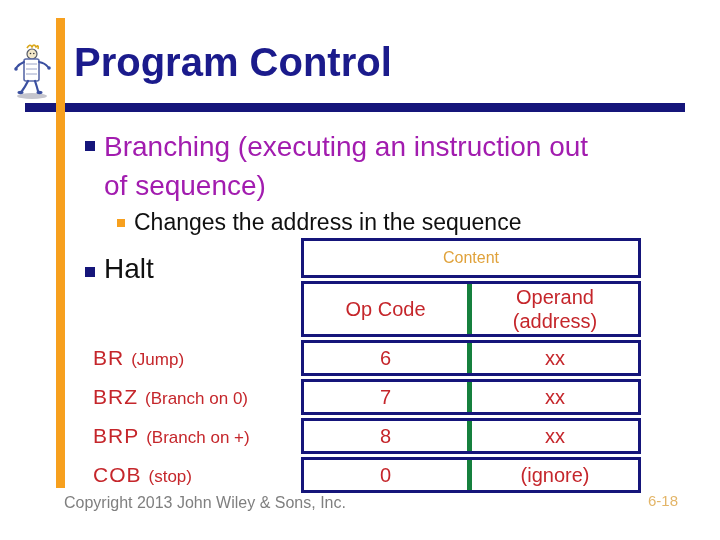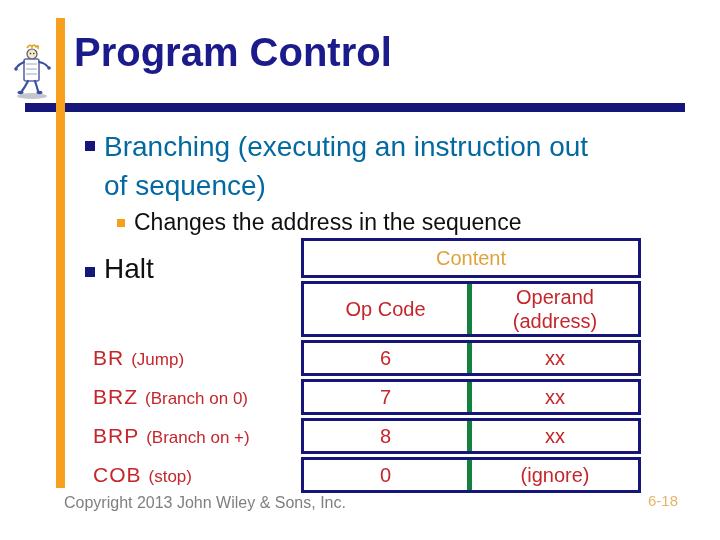--- a/index.html
+++ b/index.html
@@ -32,21 +32,21 @@
 
   .mascot {
     position: absolute;
     left: 11px; top: 42px;
     width: 46px; height: 58px;
     z-index: 2;
   }
 
   .page-title {
     position: absolute;
-    left: 74px; top: 30px;
+    left: 74px; top: 40px;
     font-size: 40px;
     font-weight: bold;
     color: #1B1B8C;
     letter-spacing: 0px;
     white-space: nowrap;
     z-index: 2;
   }
 
   
   .bullet-square {
@@ -62,21 +62,21 @@
   .b1-square { left: 85px; top: 141px; }
   .b2-square { left: 117px; top: 219px; }
   .b3-square { left: 85px; top: 267px; }
 
   .bullet-text-1 {
     position: absolute;
     left: 104px; top: 127px;
     width: 580px;
     font-size: 28px;
     line-height: 39px;
-    color: #0369a1;
+    color: #a21caf;
     white-space: pre-line;
   }
   .bullet-text-2 {
     position: absolute;
     left: 134px; top: 207px;
     width: 540px;
     font-size: 23px;
     line-height: 30px;
     color: #101010;
   }
@@ -97,21 +97,21 @@
   .t-row {
     border: 3px solid #15157A;
     background: #ffffff;
     margin-bottom: 3px;
     display: flex;
     align-items: center;
     justify-content: center;
     text-align: center;
   }
   .t-row:last-child { margin-bottom: 0; }
-  .t-title-row { height: 40px; color: #E0A23B; font-size: 20px; }
+  .t-title-row { height: 40px; color: #E0A23B; font-size: 16px; }
   .t-header-row { height: 56px; }
   .t-data-row { height: 36px; }
   .t-cell {
     display: flex;
     align-items: center;
     justify-content: center;
     height: 100%;
     color: #C5262B;
     font-size: 20px;
     text-align: center;

